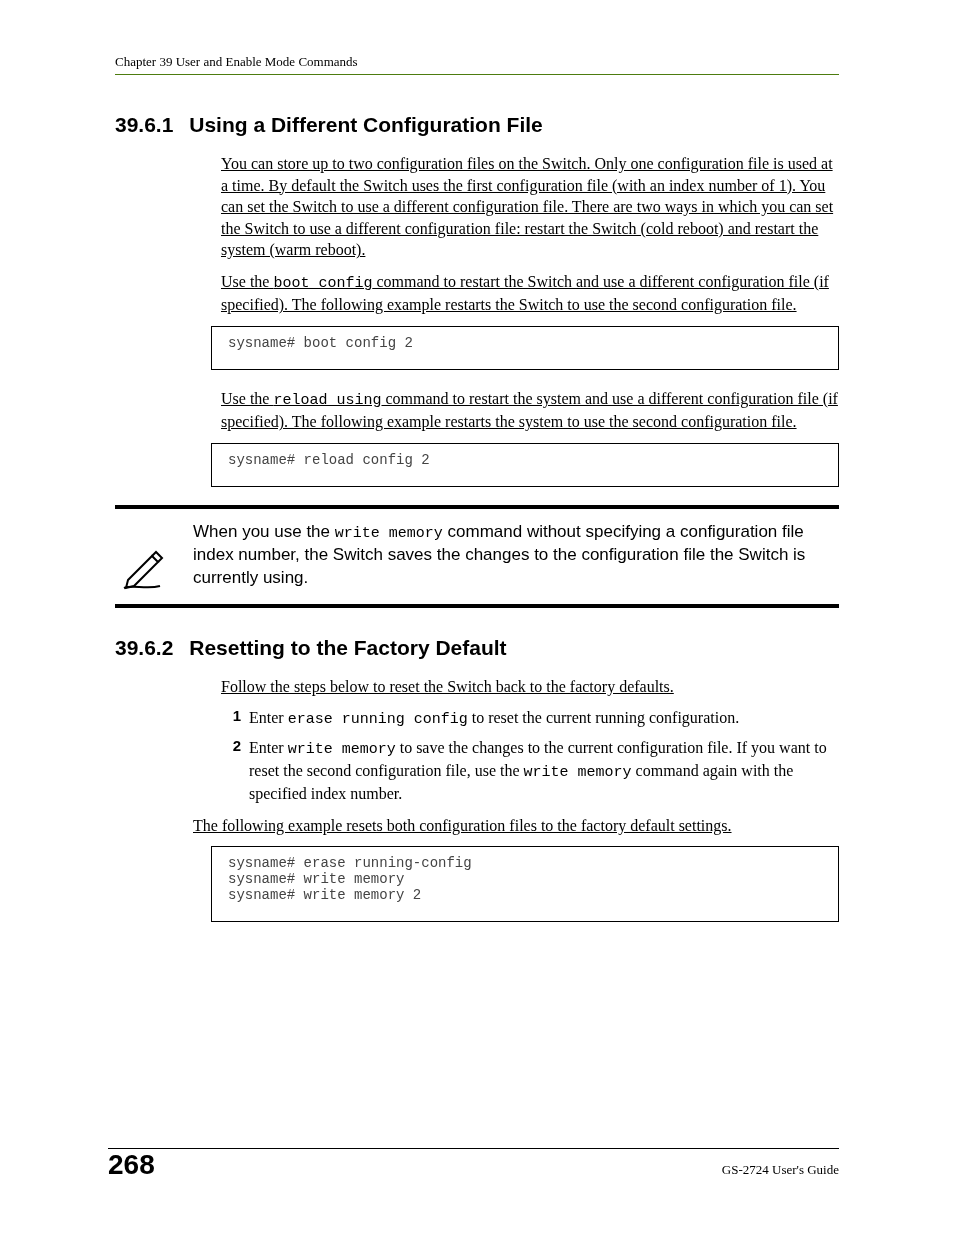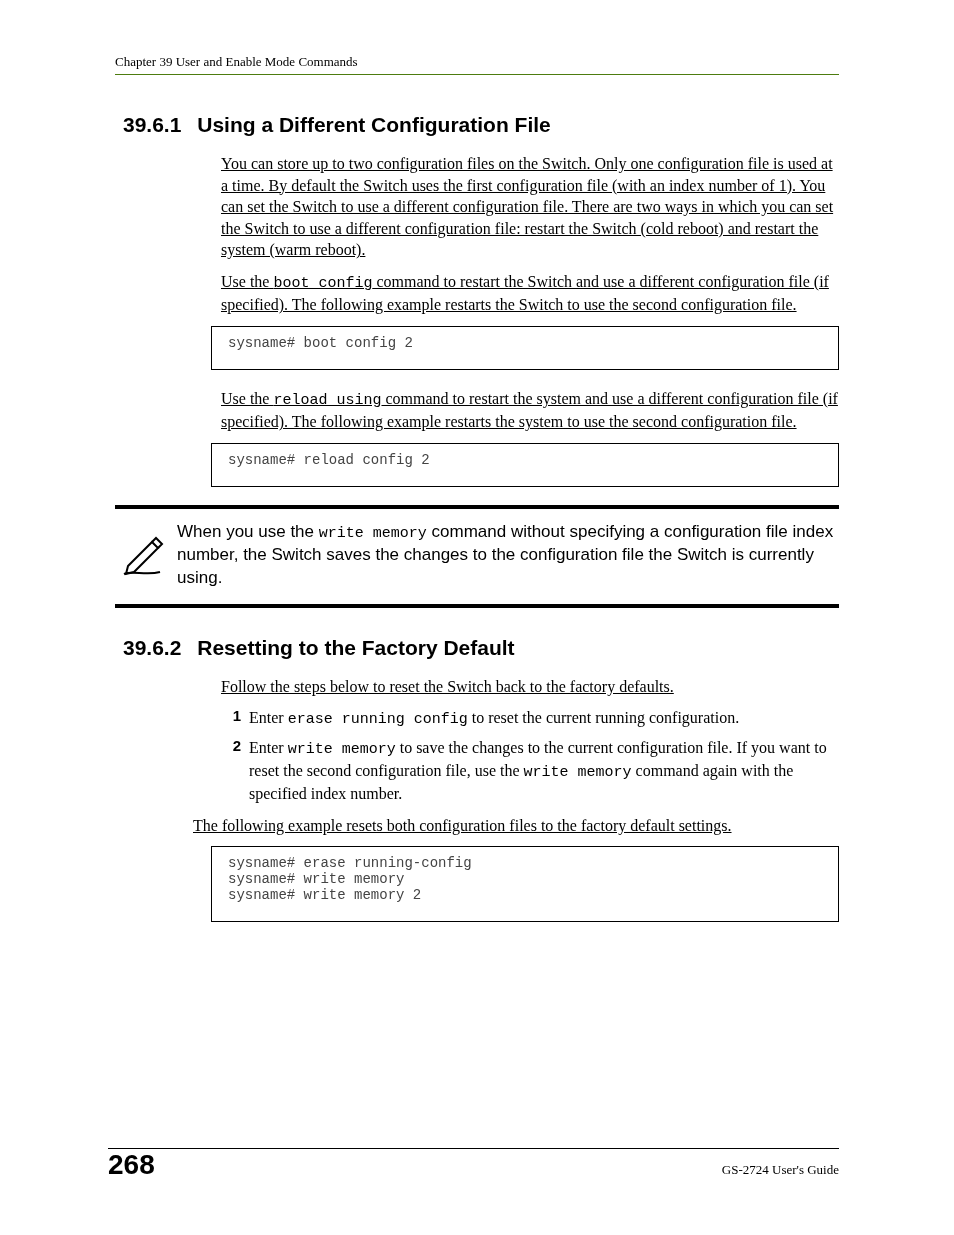--- a/index.html
+++ b/index.html
@@ -18,21 +18,20 @@
       border-bottom: 1px solid #4d7c0f;
       padding-bottom: 4px;
       margin-bottom: 38px;
     }
     .section-heading {
       font-family: Helvetica, Arial, sans-serif;
       font-weight: bold;
       font-size: 21px;
       margin-bottom: 16px;
       margin-top: 10px;
-      margin-left: 8px;
     }
     .section-heading .num { margin-right: 10px; }
     .body-text {
       font-size: 16px;
       line-height: 1.35;
       margin: 0 0 10px 106px;
       text-decoration: underline;
     }
     .body-text.lead { margin-top: 4px; }
     .inline-mono {
@@ -47,21 +46,22 @@
       font-size: 14px;
       white-space: pre;
       color: #444;
     }
     .note-block {
       margin: 12px 0 28px 0;
       border-top: 4px solid #000;
       border-bottom: 4px solid #000;
       padding: 12px 0 14px 0;
       display: flex;
-      align-items: center;
+      align-items: flex-end;
+      gap: 16px;
     }
     .note-icon {
       width: 62px;
       flex: 0 0 62px;
       display: flex;
       justify-content: center;
       padding-top: 2px;
     }
     .note-text {
       font-family: Helvetica, Arial, sans-serif;

